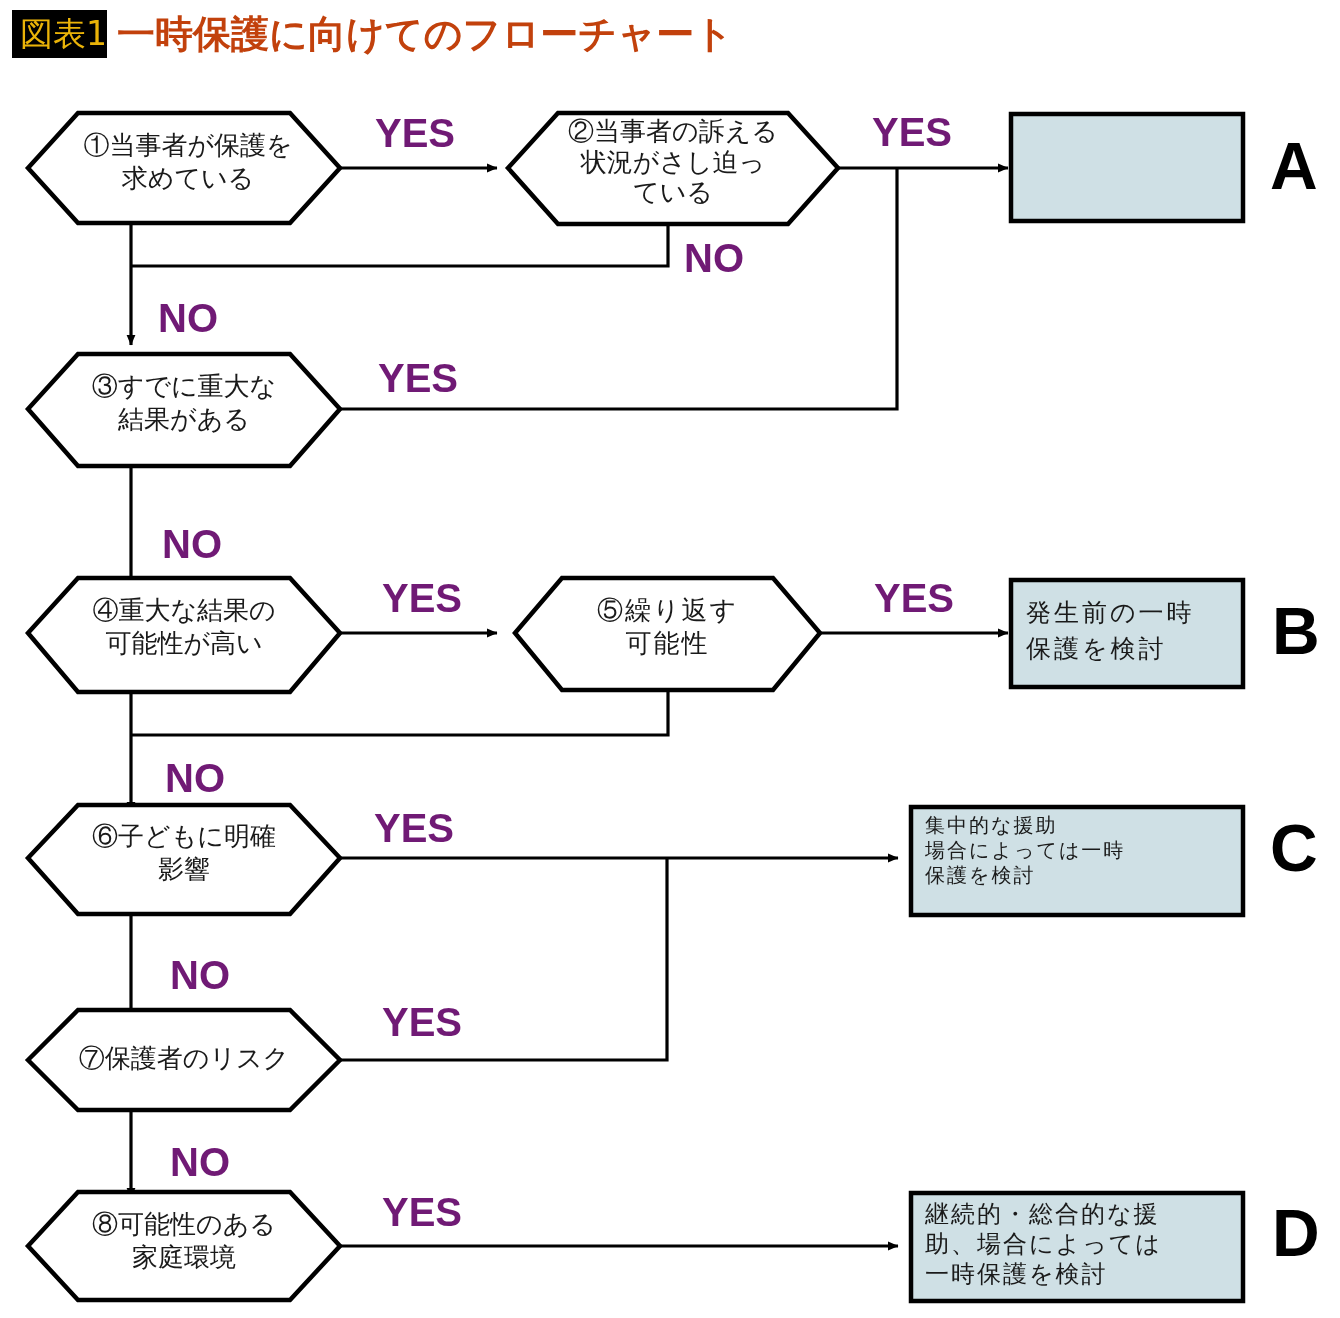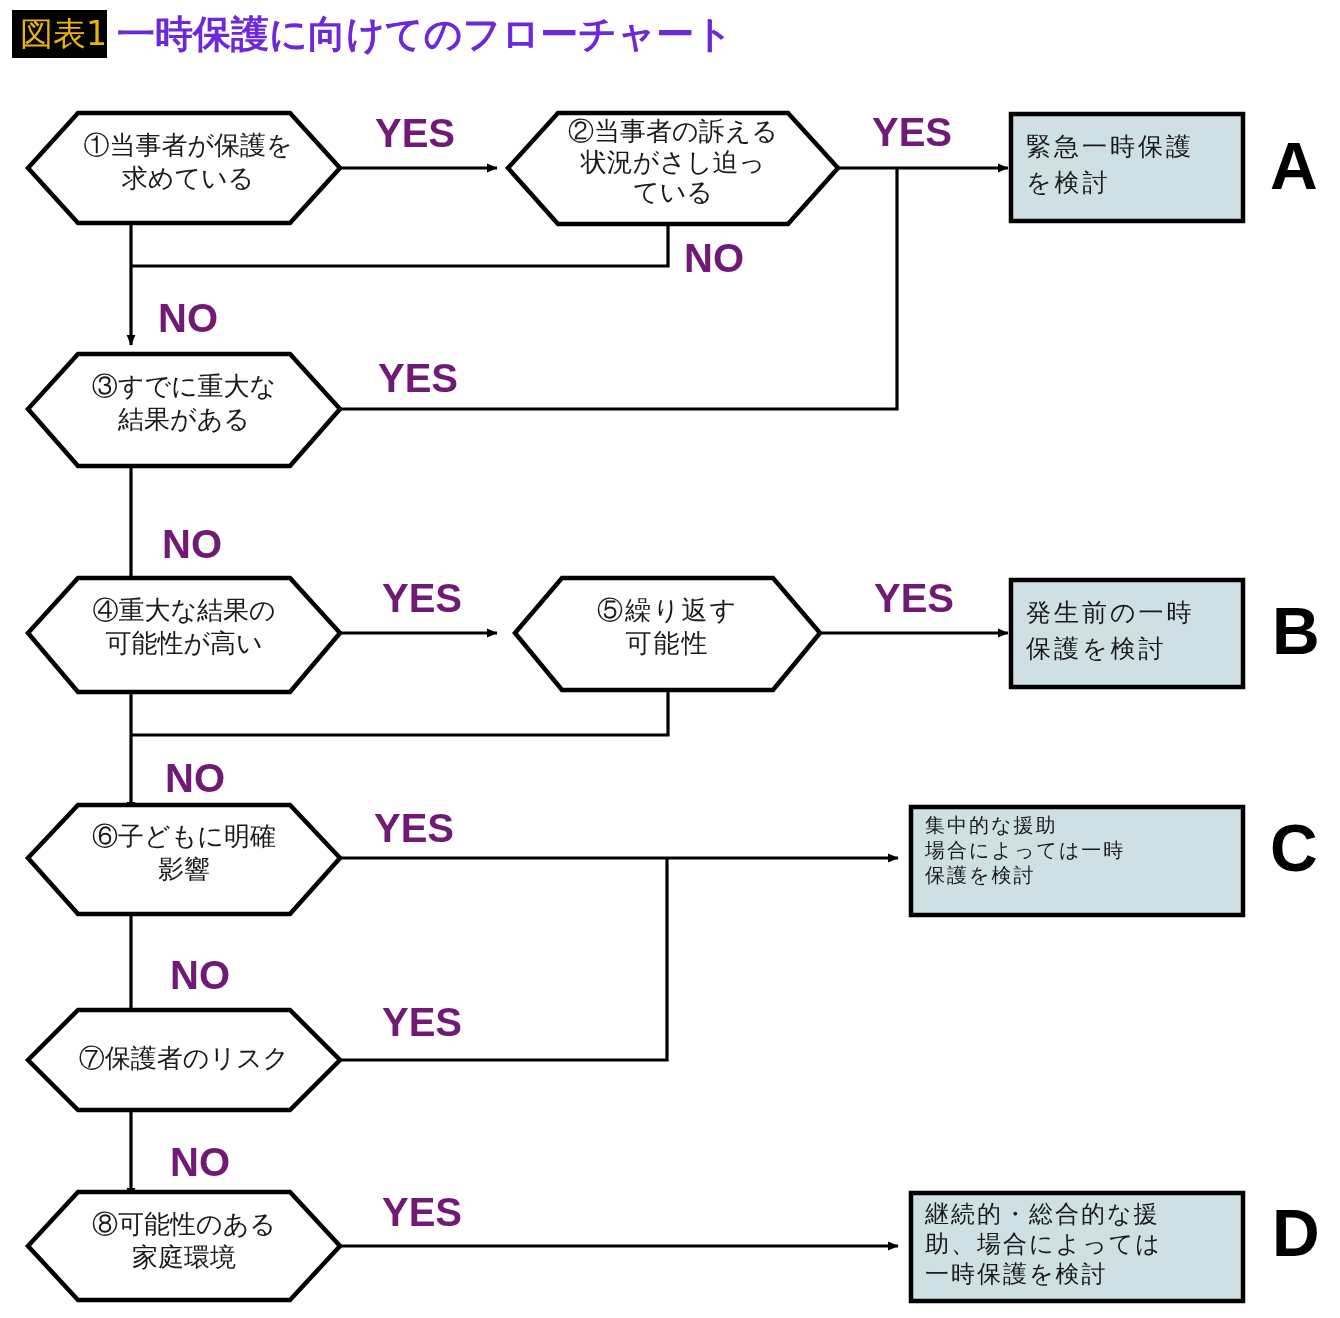--- a/index.html
+++ b/index.html
@@ -39,21 +39,21 @@
     line-height: 1;
     padding: 7px 0 8px 8px;
     letter-spacing: 0px;
     white-space: nowrap;
   }
   .title-text {
     font-family: "DejaVu Sans", sans-serif;
     font-weight: bold;
     font-size: 38px;
     line-height: 1;
-    color: #6d28d9;
+    color: #c2410c;
     white-space: nowrap;
   }
 
   
   #canvas {
     position: absolute;
     left: 0;
     top: 0;
     width: 1340px;
     height: 1318px;
@@ -199,22 +199,20 @@
 <span>可能性</span></div>
 
   <div class="node-label" style="left:28px; top:820px; width:312px;"><span>⑥子どもに明確</span>
 <span>影響</span></div>
 
   <div class="node-label" style="left:28px; top:1042px; width:312px;"><span>⑦保護者のリスク</span></div>
 
   <div class="node-label" style="left:28px; top:1208px; width:312px;"><span>⑧可能性のある</span>
 <span>家庭環境</span></div>
 
-  <div class="box-label" style="left:1026px; top:129px;"><span>緊急一時保護</span>
-<span>を検討</span></div>
 
   <div class="box-label" style="left:1026px; top:595px;"><span>発生前の一時</span>
 <span>保護を検討</span></div>
 
   <div class="box-label" style="left:925px; top:813px; font-size:20px; line-height:1.26; letter-spacing:2px;"><span>集中的な援助</span>
 <span>場合によっては一時</span>
 <span>保護を検討</span></div>
 
   <div class="box-label" style="left:925px; top:1199px; font-size:24px; line-height:1.26; letter-spacing:2px;"><span>継続的・総合的な援</span>
 <span>助、場合によっては</span>

